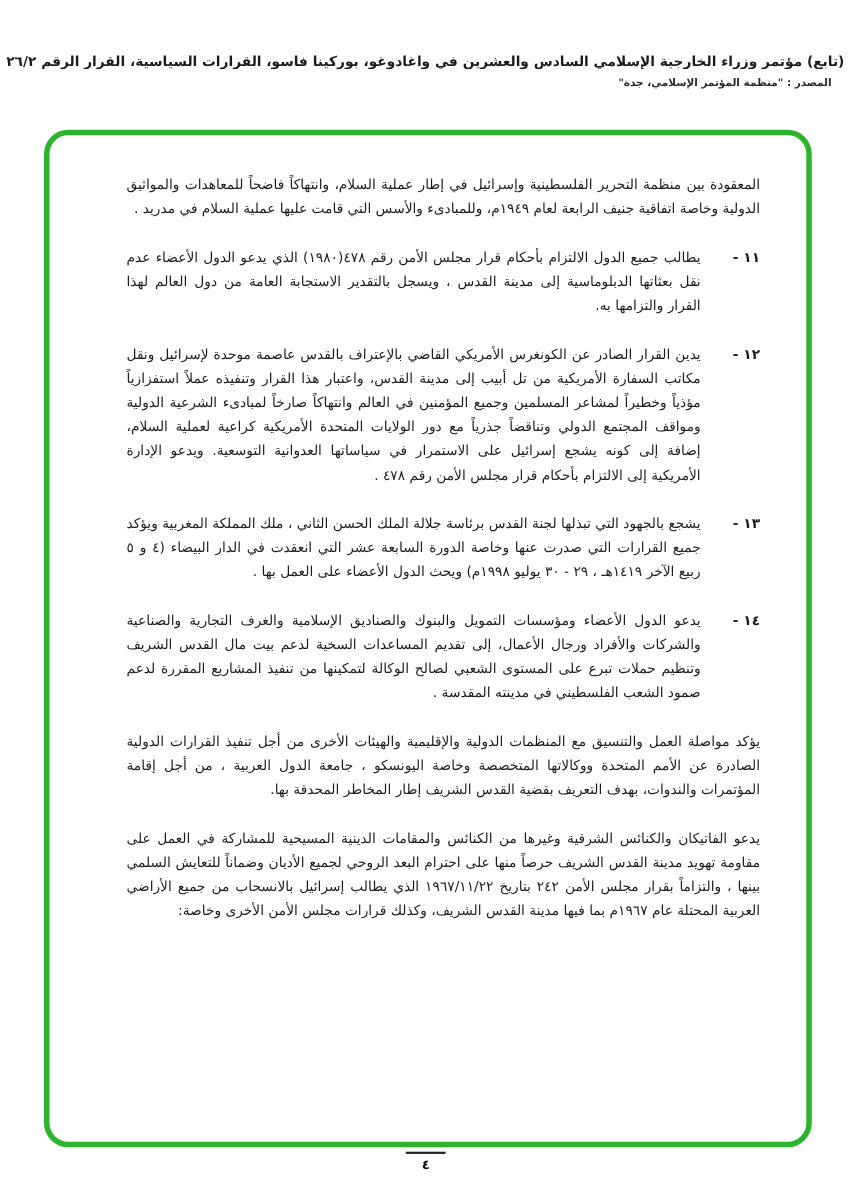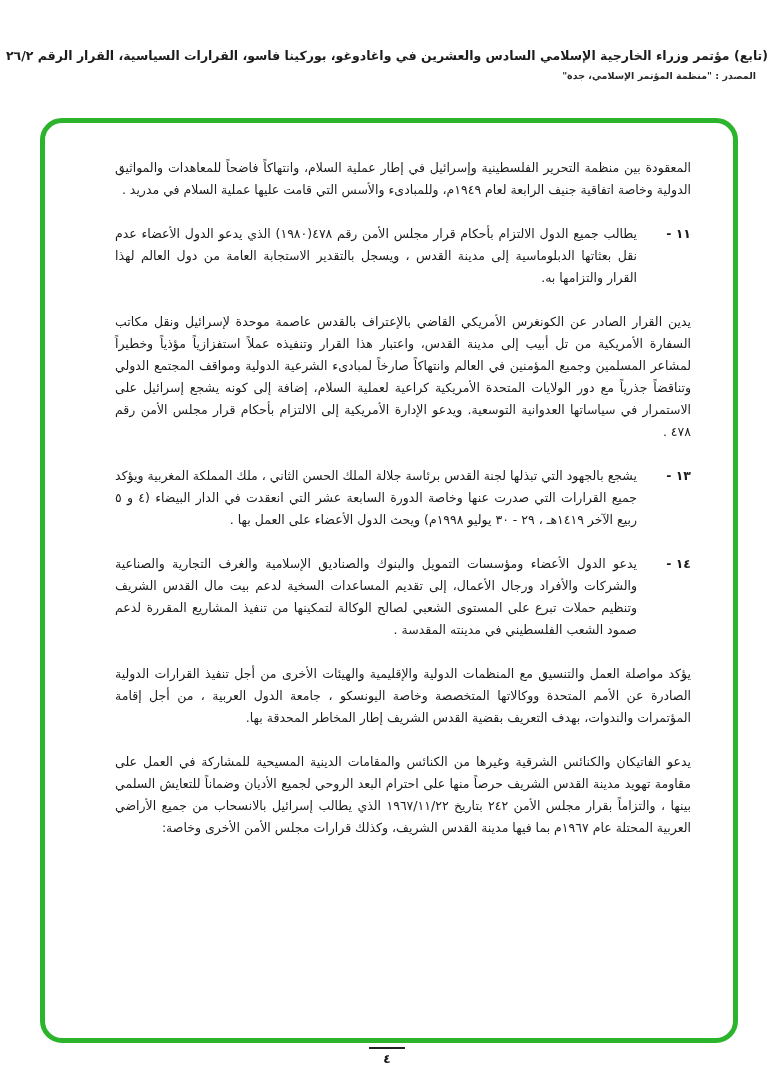--- a/index.html
+++ b/index.html
@@ -83,20 +83,21 @@
   <div class="green-box">
 
     <p class="intro">المعقودة بين منظمة التحرير الفلسطينية وإسرائيل في إطار عملية السلام، وانتهاكاً فاضحاً للمعاهدات والمواثيق الدولية وخاصة اتفاقية جنيف الرابعة لعام ١٩٤٩م، وللمبادىء والأسس التي قامت عليها عملية السلام في مدريد .</p>
 
     <div class="item">
       <div class="marker">١١ -</div>
       <p class="item-text"><b>يطالب</b><span> جميع الدول الالتزام بأحكام قرار مجلس الأمن رقم ٤٧٨(١٩٨٠) الذي يدعو الدول الأعضاء عدم نقل بعثاتها الدبلوماسية إلى مدينة القدس ، ويسجل بالتقدير الاستجابة العامة من دول العالم لهذا القرار والتزامها به.</span></p>
     </div>
 
     <div class="item">
+      <div class="marker">١٢ -</div>
       <p class="item-text"><b>يدين</b><span> القرار الصادر عن الكونغرس الأمريكي القاضي بالإعتراف بالقدس عاصمة موحدة لإسرائيل ونقل مكاتب السفارة الأمريكية من تل أبيب إلى مدينة القدس، واعتبار هذا القرار وتنفيذه عملاً استفزازياً مؤذياً وخطيراً لمشاعر المسلمين وجميع المؤمنين في العالم وانتهاكاً صارخاً لمبادىء الشرعية الدولية ومواقف المجتمع الدولي وتناقضاً جذرياً مع دور الولايات المتحدة الأمريكية كراعية لعملية السلام، إضافة إلى كونه يشجع إسرائيل على الاستمرار في سياساتها العدوانية التوسعية. ويدعو الإدارة الأمريكية إلى الالتزام بأحكام قرار مجلس الأمن رقم ٤٧٨ .</span></p>
     </div>
 
     <div class="item">
       <div class="marker">١٣ -</div>
       <p class="item-text"><b>يشجع</b><span> بالجهود التي تبذلها لجنة القدس برئاسة جلالة الملك الحسن الثاني ، ملك المملكة المغربية ويؤكد جميع القرارات التي صدرت عنها وخاصة الدورة السابعة عشر التي انعقدت في الدار البيضاء (٤ و ٥ ربيع الآخر ١٤١٩هـ ، ٢٩ - ٣٠ يوليو ١٩٩٨م) ويحث الدول الأعضاء على العمل بها .</span></p>
     </div>
 
     <div class="item">
       <div class="marker">١٤ -</div>

